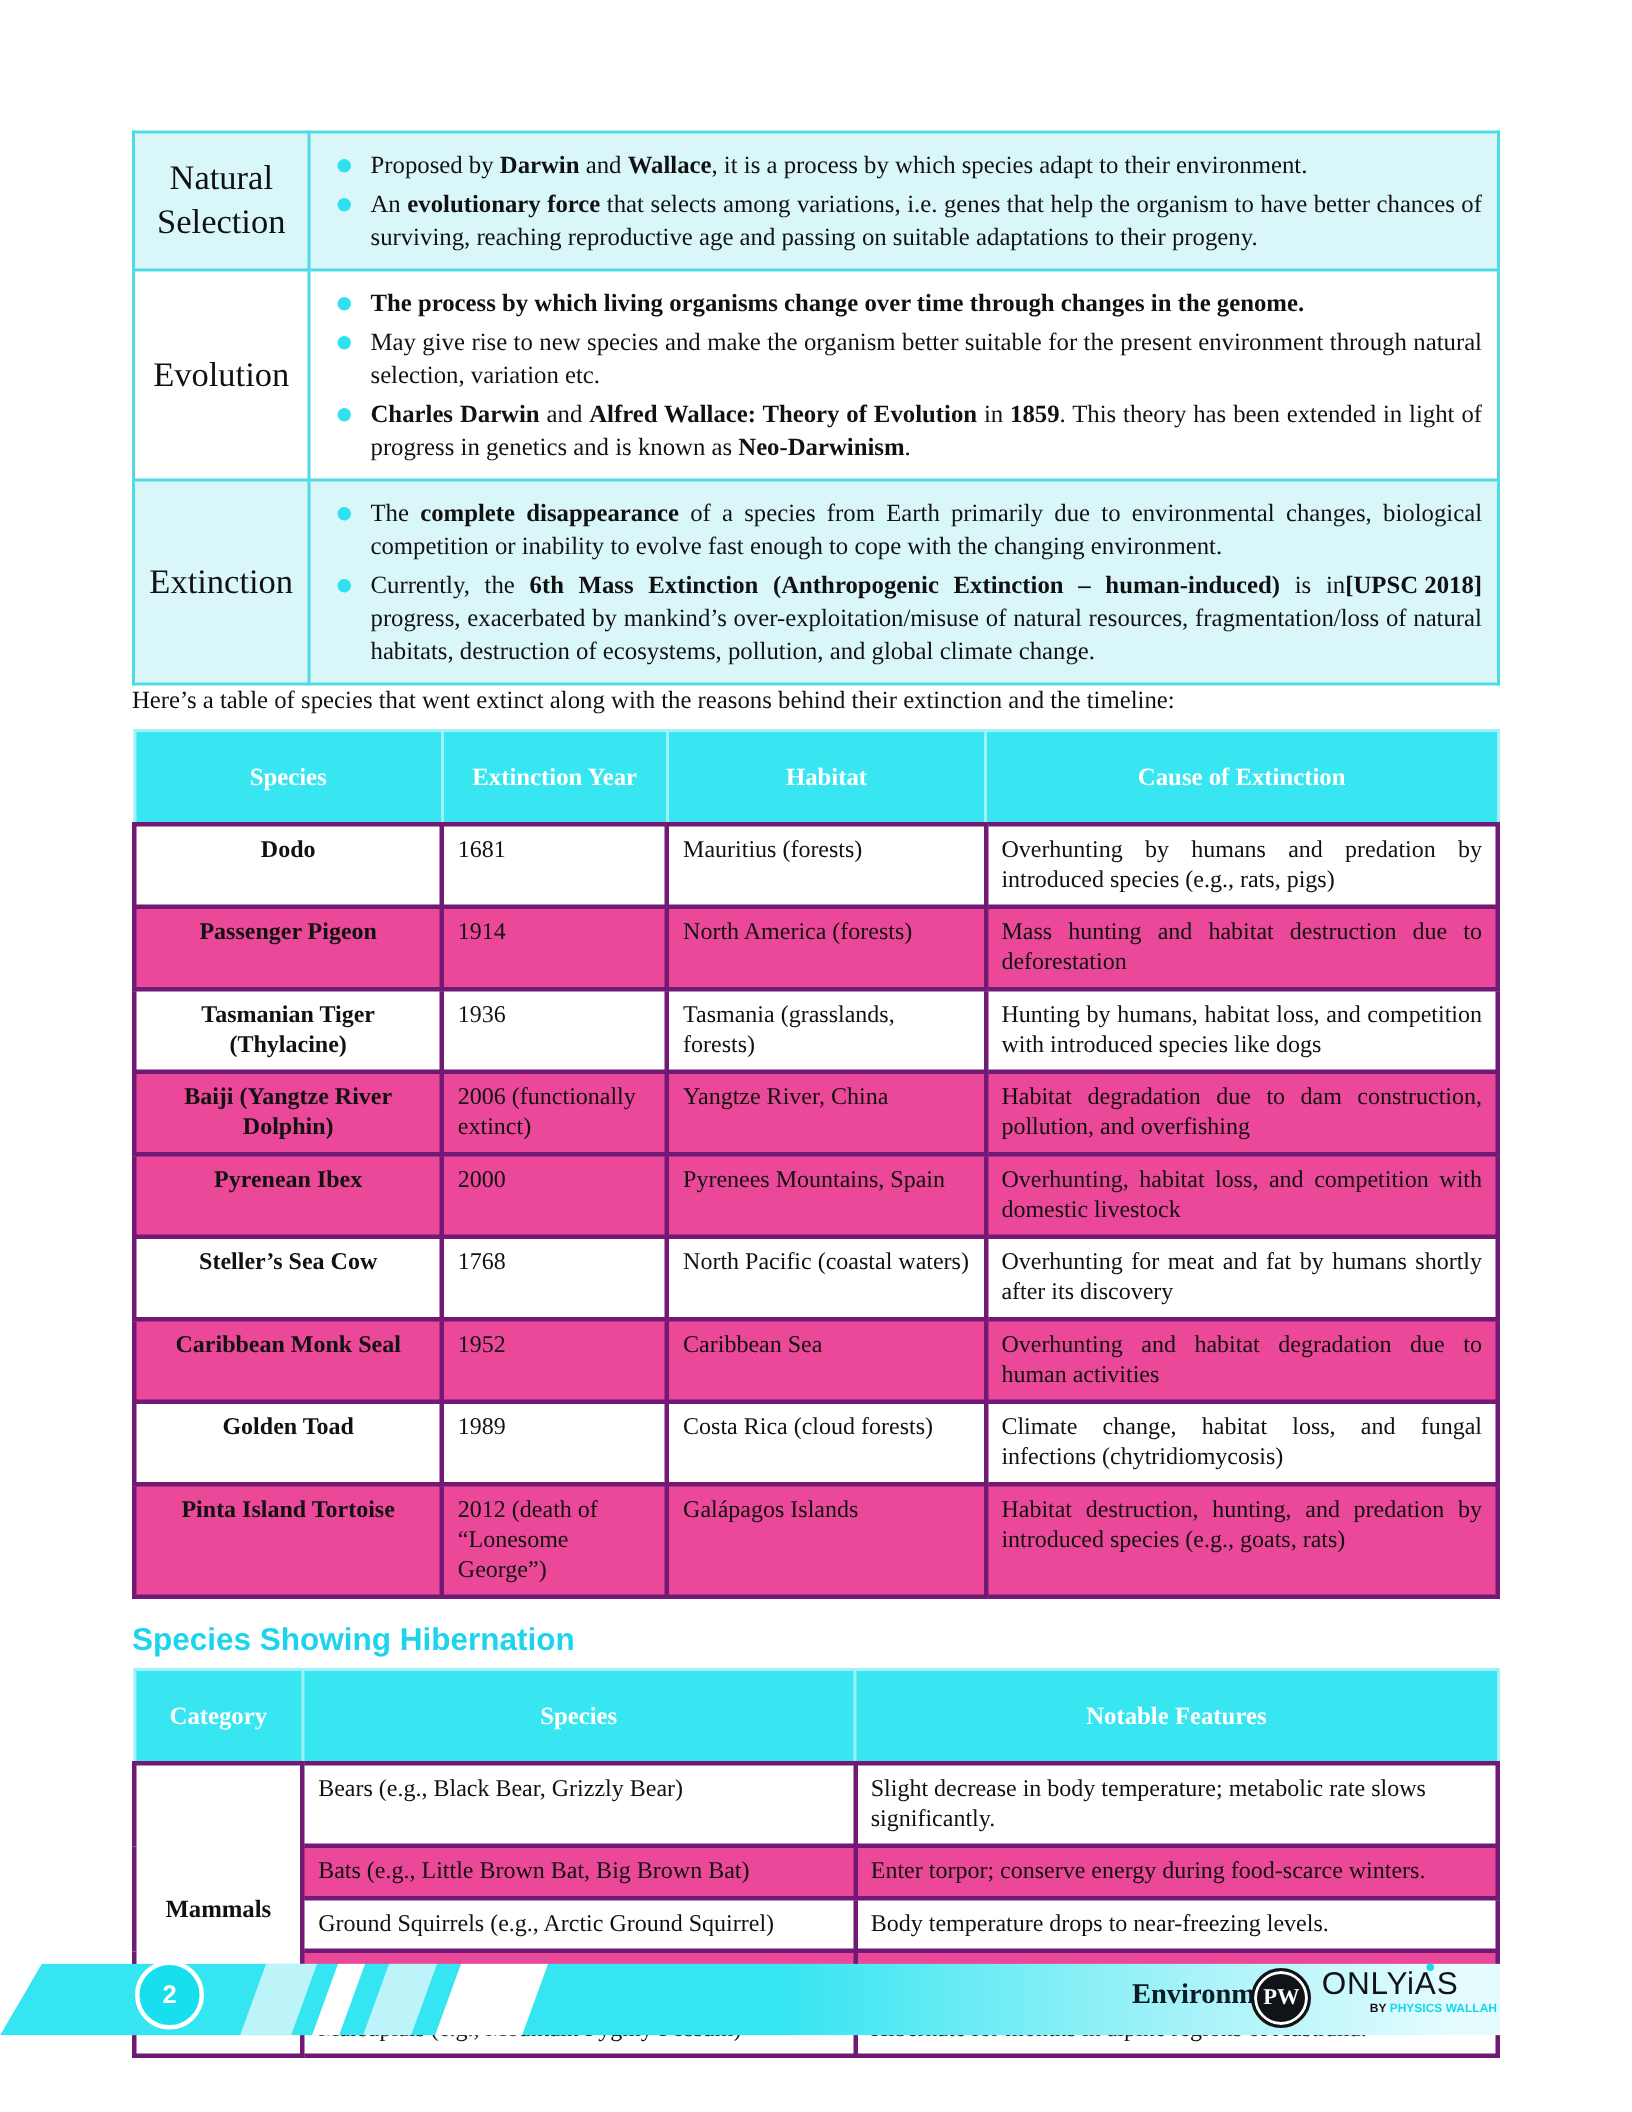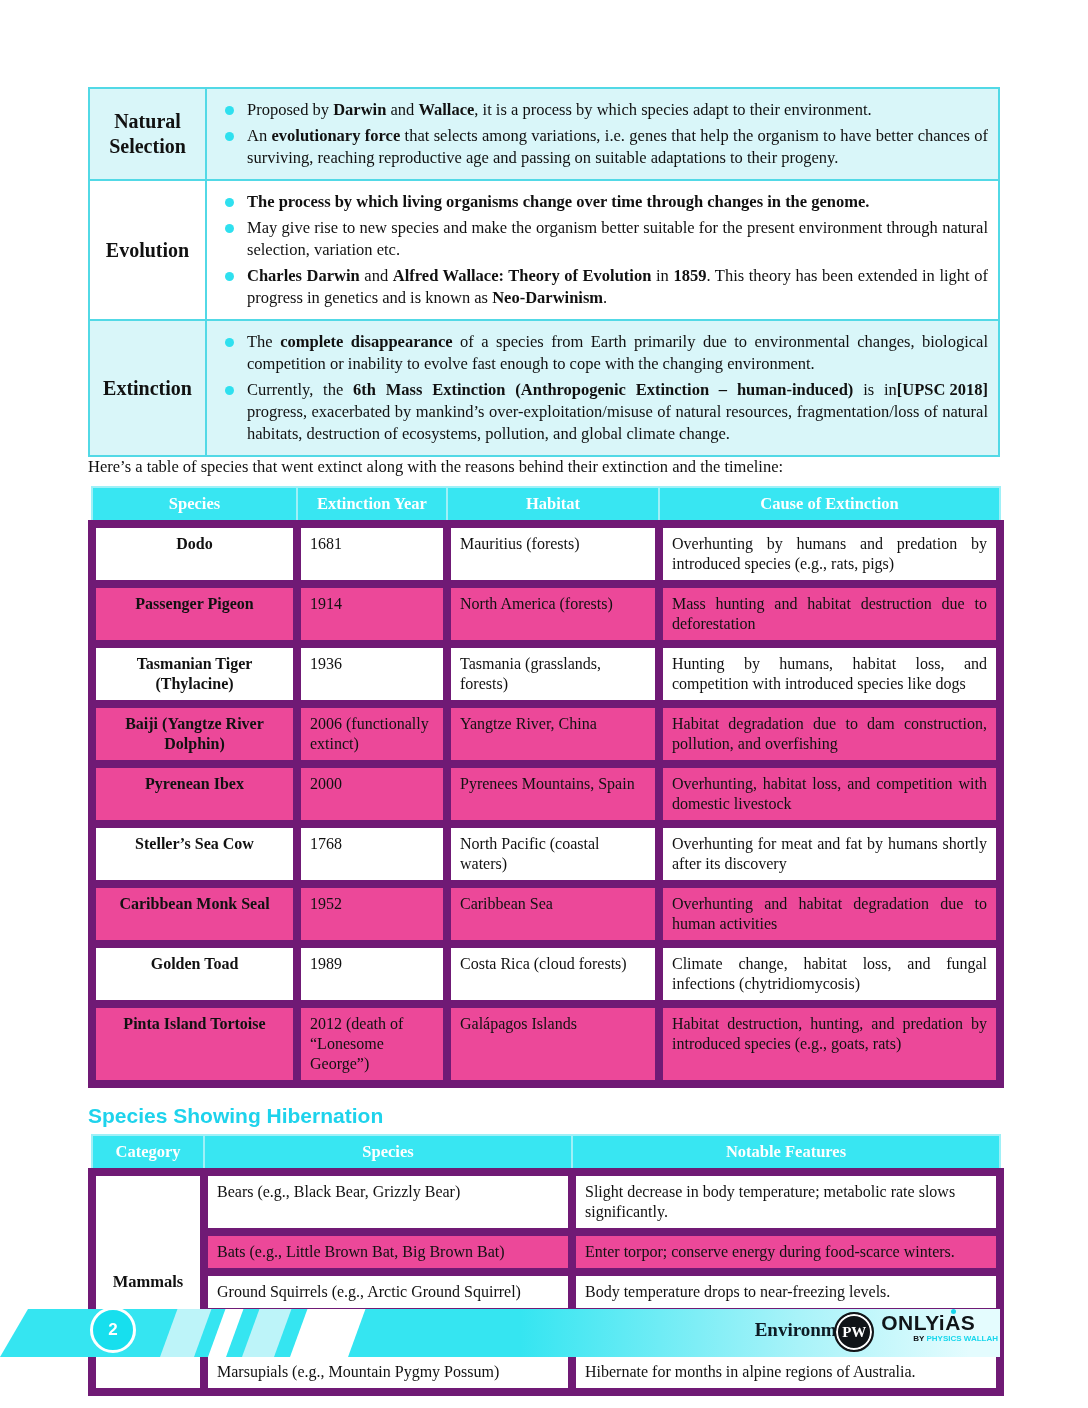--- a/index.html
+++ b/index.html
@@ -6,40 +6,40 @@
   html,body { width:1088px; background:#ffffff; }
   body { height:1408px; position:relative; overflow:hidden;
          font-family:"Liberation Serif", serif; color:#111; }
   .page { position:absolute; left:88px; top:87px; width:912px; }
 
   
   table { border-collapse:collapse; width:100%; }
   .def-table { border:2px solid #52d9e6; }
   .def-table td { border:2px solid #52d9e6; vertical-align:middle; }
   .def-table tr.tint td { background:#d9f6f9; }
-  .def-table td.term { width:117px; text-align:center; font-weight:bold;
-                       font-size:20px; line-height:1.25; padding:4px; }
+  .def-table td.term { width:117px; text-align:center; font-weight:normal;
+                       font-size:23px; line-height:1.25; padding:4px; }
   .def-table td.content { padding:6px 10px 6px 6px; }
   .bullet-item { position:relative; padding-left:34px; margin:4px 0;
                  font-size:16.5px; line-height:22px; text-align:justify; }
   .bullet-dot { position:absolute; left:12px; top:7px; width:9px; height:9px;
                 border-radius:50%; background:#2fe0ef; }
   .upsc-tag { float:right; font-weight:bold; }
 
   
   h2.sec { font-family:"Liberation Sans", sans-serif; font-weight:bold;
            color:#1ed3ec; font-size:21px; margin:16px 0 6px 0; }
   p.intro { font-size:16.5px; margin:0 0 9px 0; }
 
   
   .grid { border:2px solid #52d9e6; table-layout:fixed; }
   .grid th { background:#38e6f2; color:#ffffff; font-weight:bold;
-             font-size:16.5px; padding:6px 4px; text-align:center;
+             font-size:16.5px; padding:20px 4px; text-align:center;
              border:2px solid #9ff0f7; }
-  .grid td { border:8px solid #701a75; font-size:16px; line-height:20px;
+  .grid td { border:3px solid #701a75; font-size:16px; line-height:20px;
              padding:6px 9px; vertical-align:top; }
   .grid tr.tint td { background:#ec4899; }
   td.name { font-weight:bold; text-align:center; }
   td.just { text-align:justify; }
   td.catcell { font-weight:bold; text-align:center; vertical-align:middle;
                background:#ffffff !important; font-size:16.5px; }
 
   
   .footer { position:absolute; left:0; top:1306px; width:1000px; height:54px; }
   .fbar { position:absolute; left:0; top:3px; width:100%; height:48px;
@@ -56,21 +56,21 @@
   .env-label { position:absolute; right:138px; top:13px; font-weight:bold;
                font-size:19px; color:#0d1b24; }
   .brand { position:absolute; right:2px; top:6px; display:flex;
            align-items:flex-start; gap:7px; }
   .pw-circle { width:40px; height:40px; border-radius:50%; background:#101418;
                border:2px solid #101418; color:#ffffff; display:flex;
                align-items:center; justify-content:center;
                font-family:"Liberation Serif",serif; font-weight:bold;
                font-size:15px; box-shadow:inset 0 0 0 2px #ffffff; }
   .brand-text { display:flex; flex-direction:column; line-height:1; }
-  .brand-main { font-family:"Liberation Sans",sans-serif; font-weight:bold;
+  .brand-main { font-family:"Liberation Sans",sans-serif; font-weight:normal;
                 font-size:21px; letter-spacing:0.5px; color:#101418;
                 position:relative; }
   .brand-main .idot { position:absolute; left:59.5%; top:-3px; width:5px;
                       height:5px; border-radius:50%; background:#18d7ec; }
   .brand-sub { font-family:"Liberation Sans",sans-serif; font-weight:bold;
                font-size:8px; margin-top:2px; color:#101418;padding-left:32px; }
   .brand-sub .cy { color:#18d7ec; }
 </style>
 </head>
 <body>

